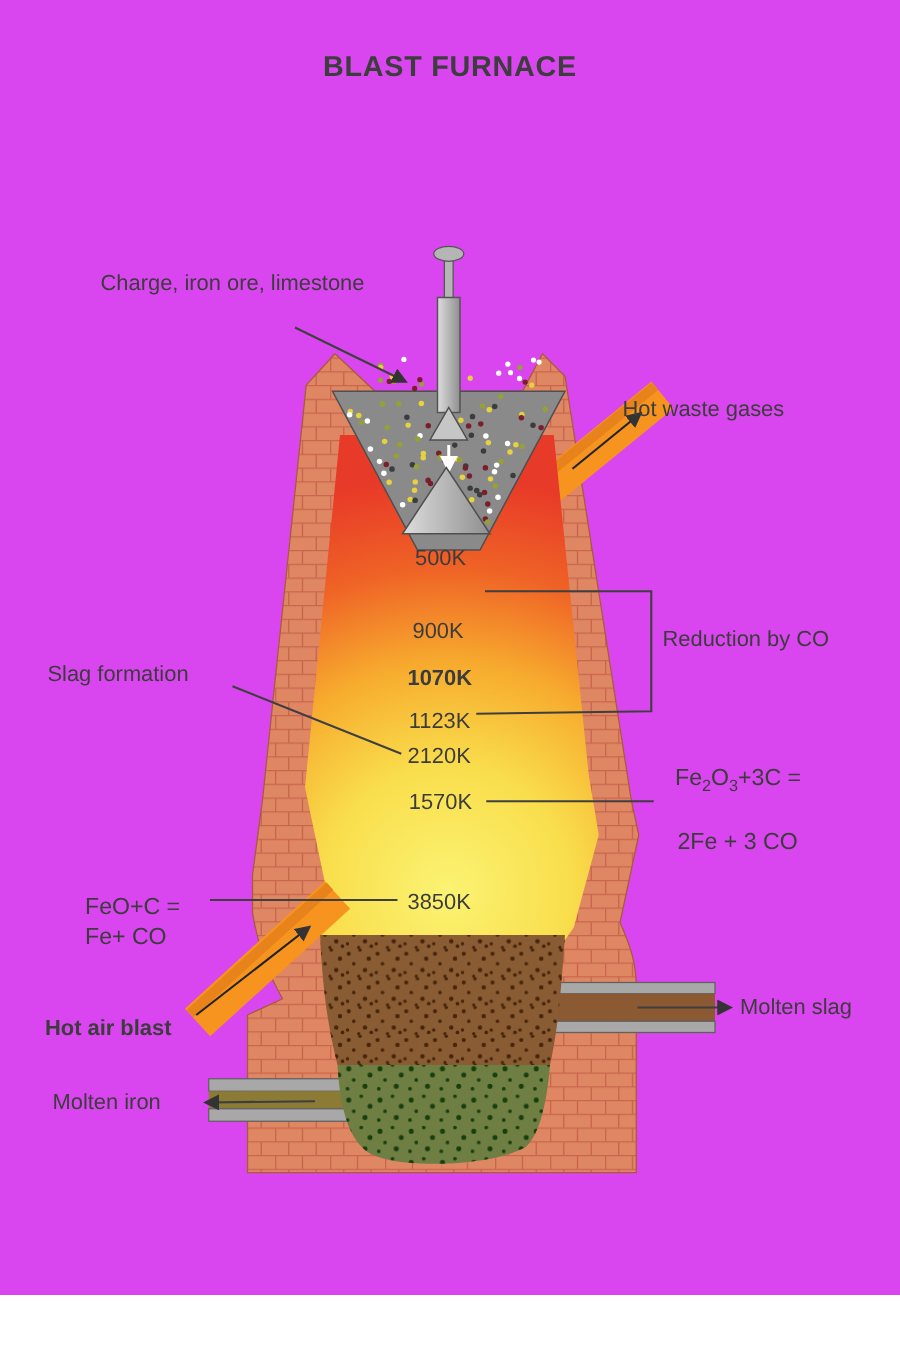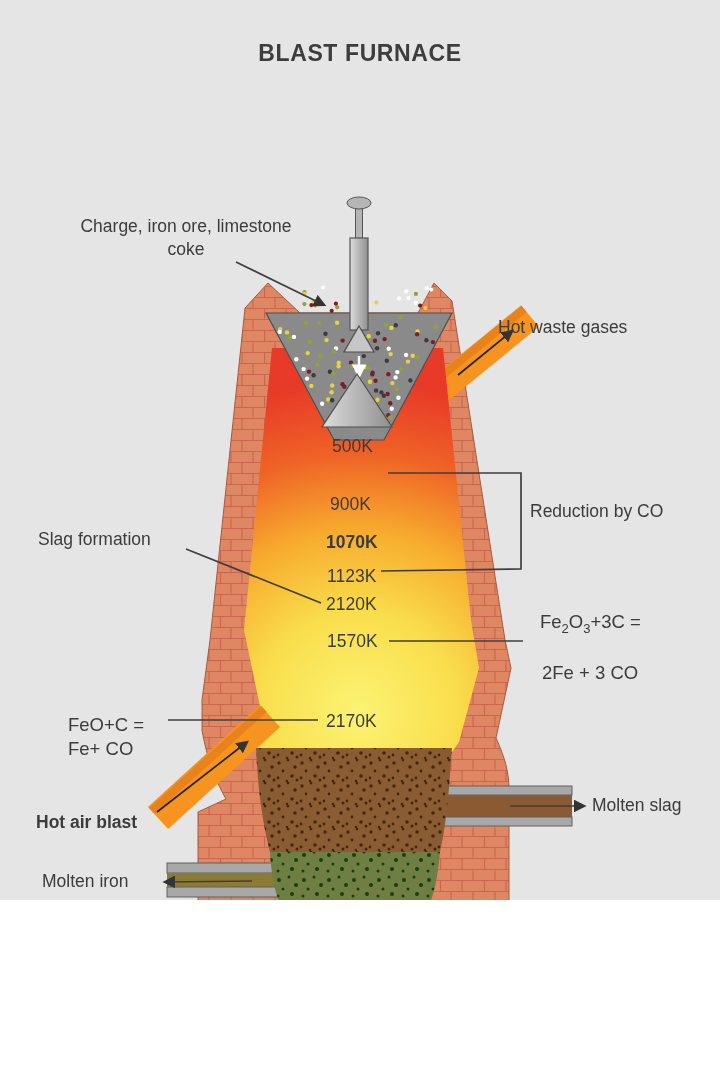--- a/index.html
+++ b/index.html
@@ -1,16 +1,16 @@
 <!DOCTYPE html>
 <html><head>
 <meta charset="utf-8">
 <style>
   html,body{margin:0;padding:0;background:#fff;}
-  #stage{position:relative;width:720px;height:900px;background:#e5e5e5;overflow:hidden;
+  #stage{position:relative;width:720px;height:1036px;background:#d946ef;overflow:hidden;
          font-family:"Liberation Sans",sans-serif;color:#3C3C3C;}
   #art{position:absolute;left:0;top:0;}
   .lbl{position:absolute;font-size:17.5px;color:#3C3C3C;white-space:nowrap;line-height:23px;}
   .ttl{position:absolute;left:0;top:40px;width:720px;text-align:center;font-size:23px;
        font-weight:700;letter-spacing:.6px;color:#3d3d3d;}
   .ctr{text-align:center;}
   .eq{font-size:18.5px;}
   sub{font-size:13px;}
 </style>
 </head>
@@ -229,21 +229,20 @@
     <line x1="458" y1="375" x2="512" y2="331" stroke="#222" marker-end="url(#ah)"></line>
     <line x1="510" y1="806" x2="584" y2="806" marker-end="url(#ah)"></line>
     <line x1="252" y1="881" x2="165" y2="882" marker-end="url(#ah)"></line>
   </g>
 </svg>
 
 <div class="ttl">BLAST FURNACE</div>
 
 <div class="lbl ctr" style="left:36px;top:215px;width:300px;text-align:center;">
   <div>Charge, iron ore, limestone</div>
-  <div>coke</div>
 </div>
 
 <div class="lbl" style="left:498px;top:304px;margin-top:12px;">Hot waste gases</div>
 
 <div class="lbl" style="left:530px;top:500px;">Reduction by CO</div>
 
 <div class="lbl" style="left:38px;top:528px;">Slag formation</div>
 
 <div class="lbl eq" style="left:540px;top:610px;"><span>Fe</span><sub>2</sub><span>O</span><sub>3</sub><span>+3C =</span></div>
 <div class="lbl eq" style="left:542px;top:661px;">2Fe + 3 CO</div>
@@ -258,15 +257,15 @@
 <div class="lbl" style="left:592px;top:794px;">Molten slag</div>
 
 <div class="lbl" style="left:42px;top:870px;">Molten iron</div>
 
 <div class="lbl" style="left:332px;top:435px;">500K</div>
 <div class="lbl" style="left:330px;top:493px;">900K</div>
 <div class="lbl" style="left:326px;top:531px;font-weight:bold;">1070K</div>
 <div class="lbl" style="left:327px;top:565px;">1123K</div>
 <div class="lbl" style="left:326px;top:593px;">2120K</div>
 <div class="lbl" style="left:327px;top:630px;">1570K</div>
-<div class="lbl" style="left:326px;top:710px;">2170K</div>
+<div class="lbl" style="left:326px;top:710px;">3850K</div>
 
 </div>
 
 </body></html>

